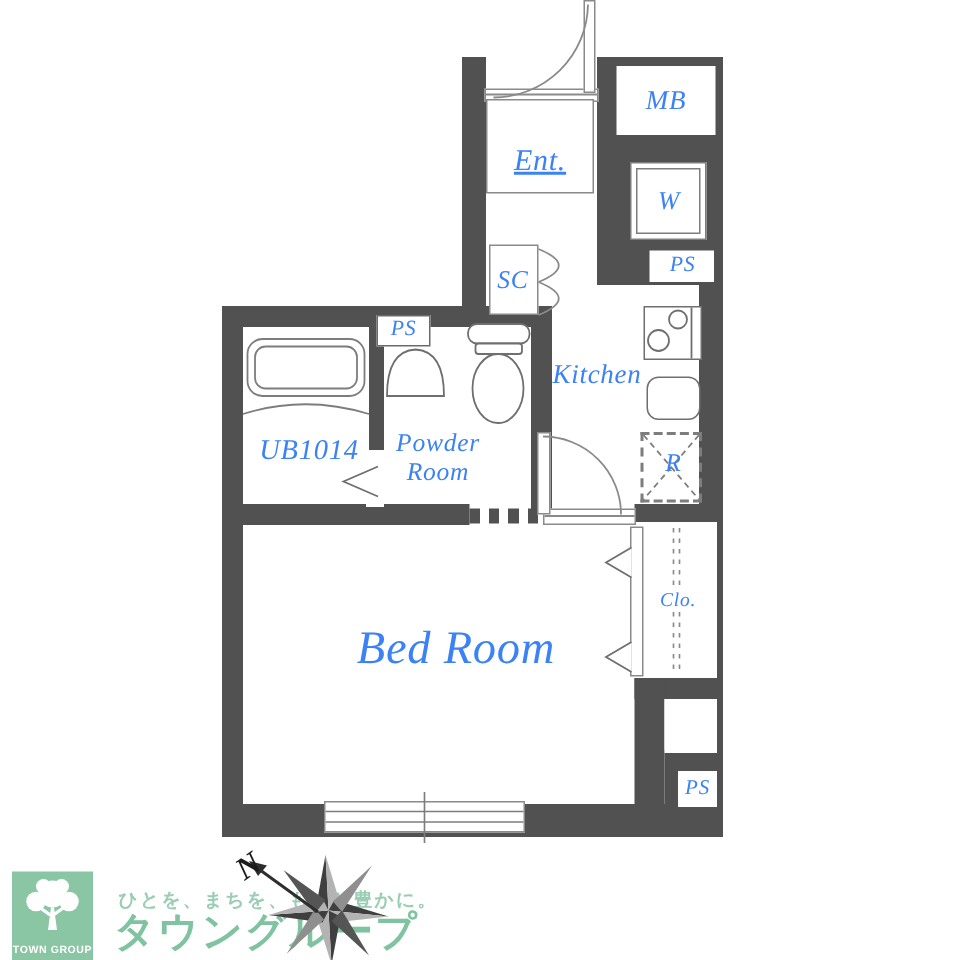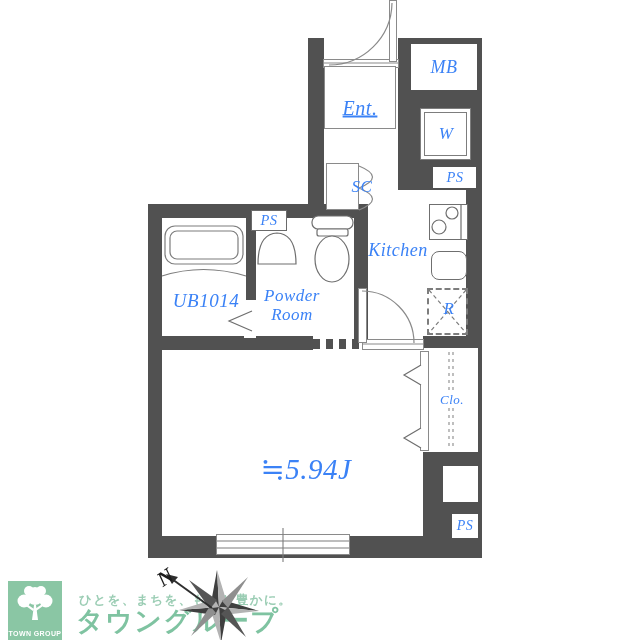--- a/index.html
+++ b/index.html
@@ -109,27 +109,27 @@
       <line x1="217" y1="541" x2="349" y2="541"></line>
       <line x1="217" y1="548" x2="349" y2="548"></line>
       <line x1="283" y1="528" x2="283" y2="562"></line>
     </g>
   </svg>
 
   <div class="lbl" style="left:360px;top:108px;font-size:20px;text-decoration:underline;">Ent.</div>
   <div class="lbl" style="left:444px;top:67px;font-size:18px;">MB</div>
   <div class="lbl" style="left:446px;top:134px;font-size:17px;">W</div>
   <div class="lbl" style="left:455px;top:177px;font-size:14.5px;">PS</div>
-  <div class="lbl" style="left:362px;top:187px;font-size:17px;">SC</div>
+  <div class="lbl" style="left:342px;top:187px;font-size:17px;">SC</div>
   <div class="lbl" style="left:398px;top:250px;font-size:18px;">Kitchen</div>
   <div class="lbl" style="left:269px;top:220px;font-size:14.5px;">PS</div>
   <div class="lbl" style="left:206px;top:301px;font-size:19px;">UB1014</div>
   <div class="lbl wrap" style="left:292px;top:305px;font-size:17px;width:74px;">Powder Room</div>
   <div class="lbl" style="left:449px;top:309px;font-size:17px;">R</div>
-  <div class="lbl" style="left:306px;top:469px;font-size:29px;">≒5.94J</div>
+  <div class="lbl" style="left:304px;top:432px;font-size:31px;">Bed Room</div>
   <div class="lbl clobg" style="left:452px;top:400px;font-size:13px;">Clo.</div>
   <div class="lbl" style="left:465px;top:526px;font-size:14px;">PS</div>
 
   <div id="logoSquare">
     <svg width="54" height="48" viewBox="0 0 54 48">
       <g fill="#ffffff">
         <circle cx="27" cy="15" r="9"></circle>
         <circle cx="16" cy="20" r="6.5"></circle>
         <circle cx="38" cy="20" r="6.5"></circle>
         <circle cx="21" cy="10" r="5"></circle>

